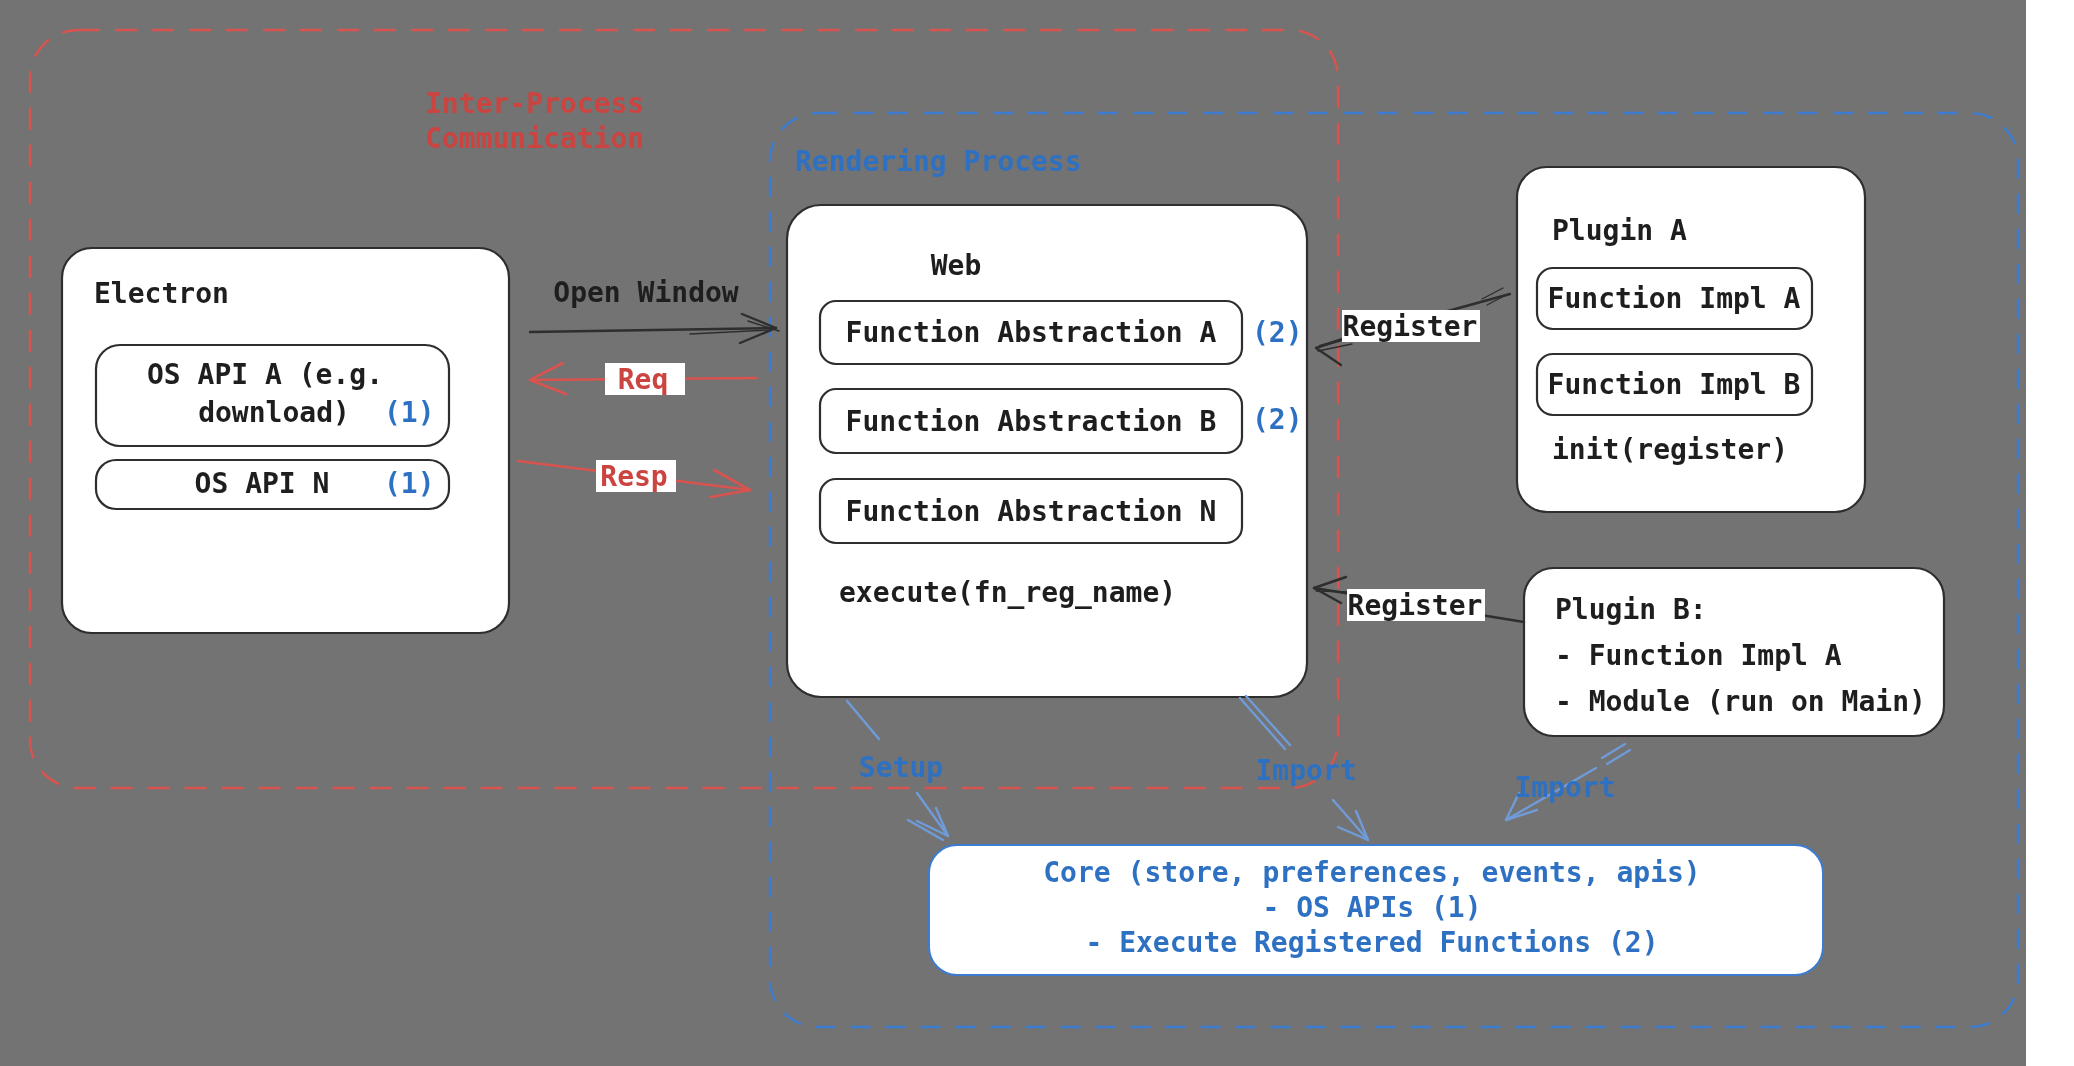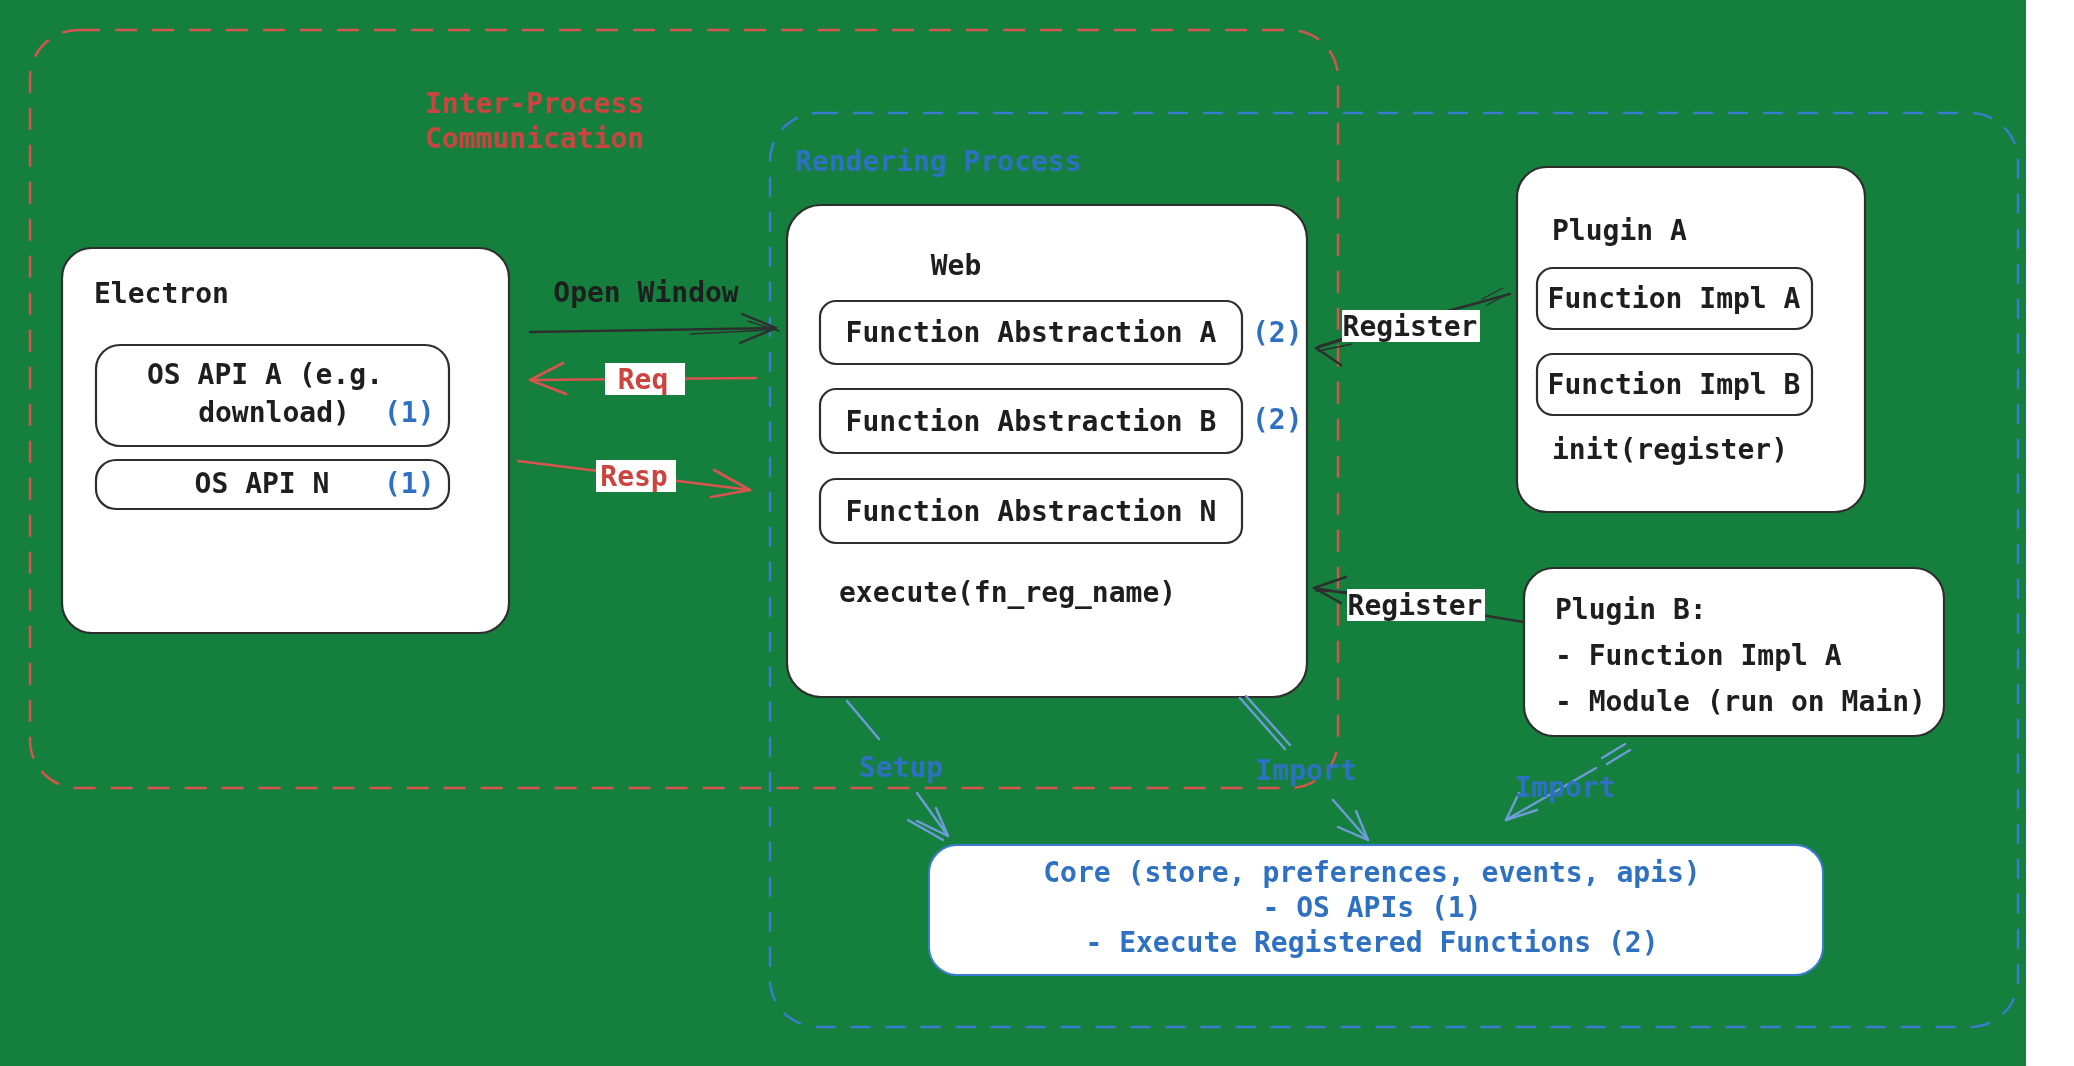--- a/index.html
+++ b/index.html
@@ -1,16 +1,16 @@
 <!DOCTYPE html>
 <html><head>
 <meta charset="utf-8">
 <style>
   html,body{margin:0;padding:0;background:#ffffff;}
-  .stage{position:relative;width:2026px;height:1066px;background:#15803d;overflow:hidden;}
+  .stage{position:relative;width:2026px;height:1066px;background:#737373;overflow:hidden;}
   svg{display:block;}
   text{font-family:"DejaVu Sans Mono","Liberation Mono",monospace;font-size:28px;font-weight:600;fill:#1e1e1e;}
   .t-red{fill:#cc4440;}
   .t-blue{fill:#2e71c2;}
   .box{fill:#ffffff;stroke:#2e2e2e;stroke-width:2.2;}
   .box-blue{fill:#ffffff;stroke:#3b7cd1;stroke-width:2;}
   .dash-red{fill:none;stroke:#d9534f;stroke-width:2.4;stroke-dasharray:22 15;}
   .dash-blue{fill:none;stroke:#3b7cd1;stroke-width:2.4;stroke-dasharray:20 15;}
   .ln{fill:none;stroke:#2e2e2e;stroke-width:2.4;stroke-linecap:round;}
   .ln-thin{fill:none;stroke:#2e2e2e;stroke-width:1.4;stroke-linecap:round;}

